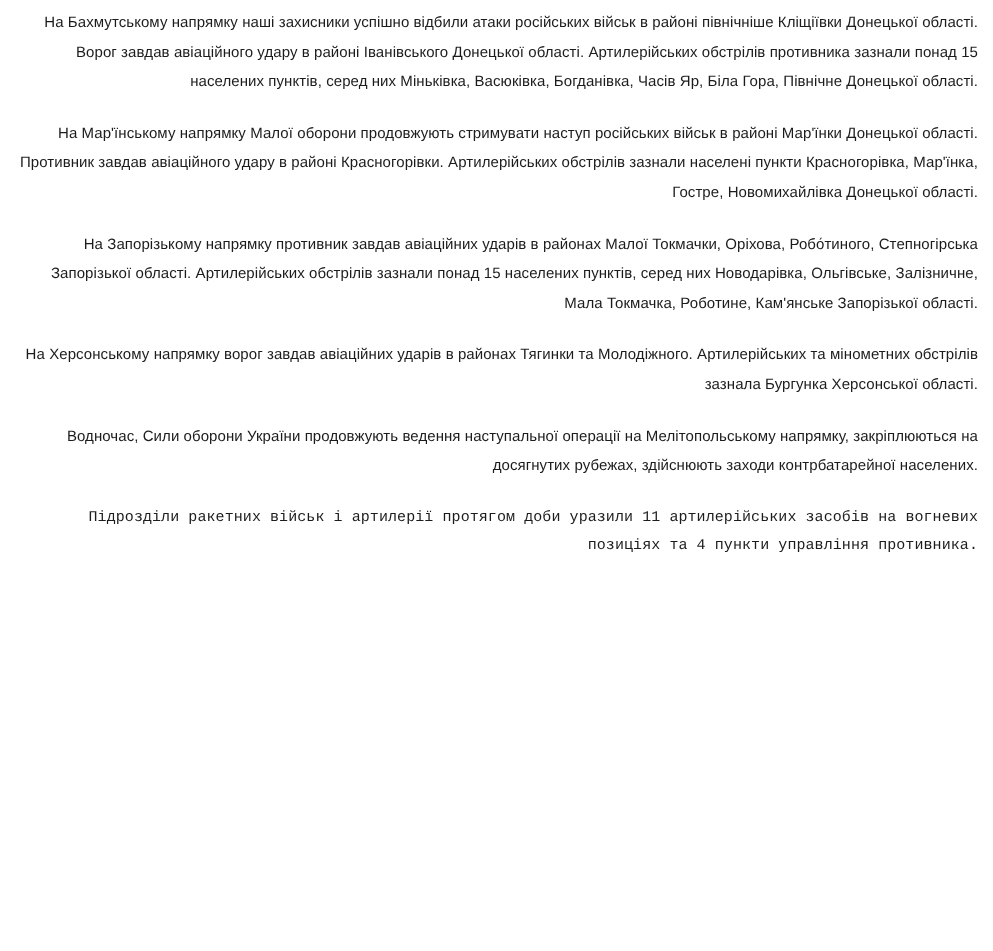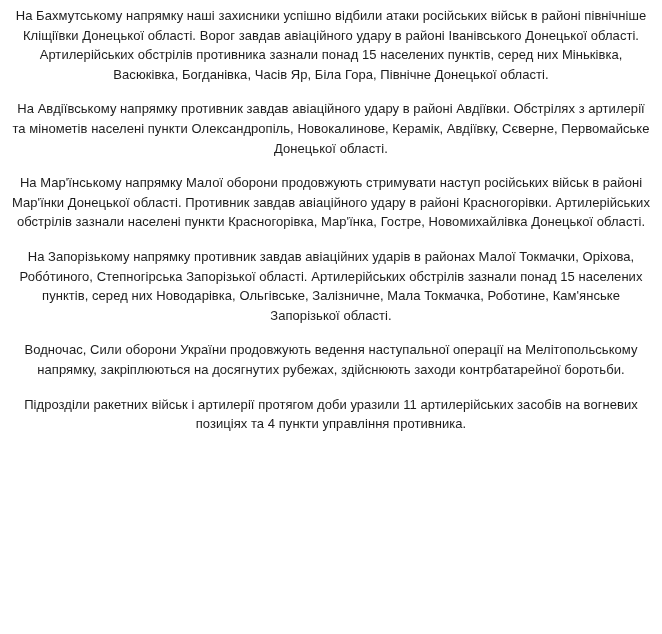--- a/index.html
+++ b/index.html
@@ -13,34 +13,35 @@
     font-family: "Liberation Sans", sans-serif;
     color: #1a1a1a;
     overflow: hidden;
   }
   .report {
     box-sizing: border-box;
     width: 662px;
     padding: 6px 10px 4px 10px;
   }
   .para {
-    font-size: 13px;
+    font-size: 10px;
     line-height: 19.6px;
     margin: 0 0 15px 0;
-    text-align: center;
+    text-align: right;
     color: #1c1c1c;
     letter-spacing: 0.05px;
   }
   .para:last-child {
     margin-bottom: 16px;
+    font-family: Liberation Mono, monospace;
   }
 </style>
 </head>
 <body>
 
 <div class="report">
   <p class="para">На Бахмутському напрямку наші захисники успішно відбили атаки російських військ в районі північніше Кліщіївки Донецької області. Ворог завдав авіаційного удару в районі Іванівського Донецької області. Артилерійських обстрілів противника зазнали понад 15 населених пунктів, серед них Міньківка, Васюківка, Богданівка, Часів Яр, Біла Гора, Північне Донецької області.</p>
-  <p class="para">На Авдіївському напрямку противник завдав авіаційного удару в районі  Авдіївки. Обстрілях з артилерії та мінометів населені пункти Олександропіль, Новокалинове, Керамік, Авдіївку, Сєверне, Первомайське Донецької області.</p>
   <p class="para">На Мар'їнському напрямку Малої оборони продовжують стримувати наступ російських військ в районі Мар'їнки Донецької області. Противник завдав авіаційного удару в районі Красногорівки. Артилерійських обстрілів зазнали населені пункти Красногорівка, Мар'їнка, Гостре, Новомихайлівка Донецької області.</p>
   <p class="para">На Запорізькому напрямку противник завдав авіаційних ударів в районах Малої Токмачки, Оріхова, Робо́тиного, Степногірська Запорізької області. Артилерійських обстрілів зазнали понад 15 населених пунктів, серед них Новодарівка, Ольгівське, Залізничне, Мала Токмачка, Роботине, Кам'янське Запорізької області.</p>
-  <p class="para">Водночас, Сили оборони України продовжують ведення наступальної операції на Мелітопольському напрямку, закріплюються на досягнутих рубежах, здійснюють заходи контрбатарейної боротьби.</p>
+  <p class="para">На Херсонському напрямку ворог завдав авіаційних ударів в районах  Тягинки та Молодіжного. Артилерійських та мінометних обстрілів зазнала Бургунка Херсонської області.</p>
+  <p class="para">Водночас, Сили оборони України продовжують ведення наступальної операції на Мелітопольському напрямку, закріплюються на досягнутих рубежах, здійснюють заходи контрбатарейної населених.</p>
   <p class="para">Підрозділи ракетних військ і артилерії протягом доби уразили 11 артилерійських засобів на вогневих позиціях та 4 пункти управління противника.</p>
 </div>
 
 </body></html>

